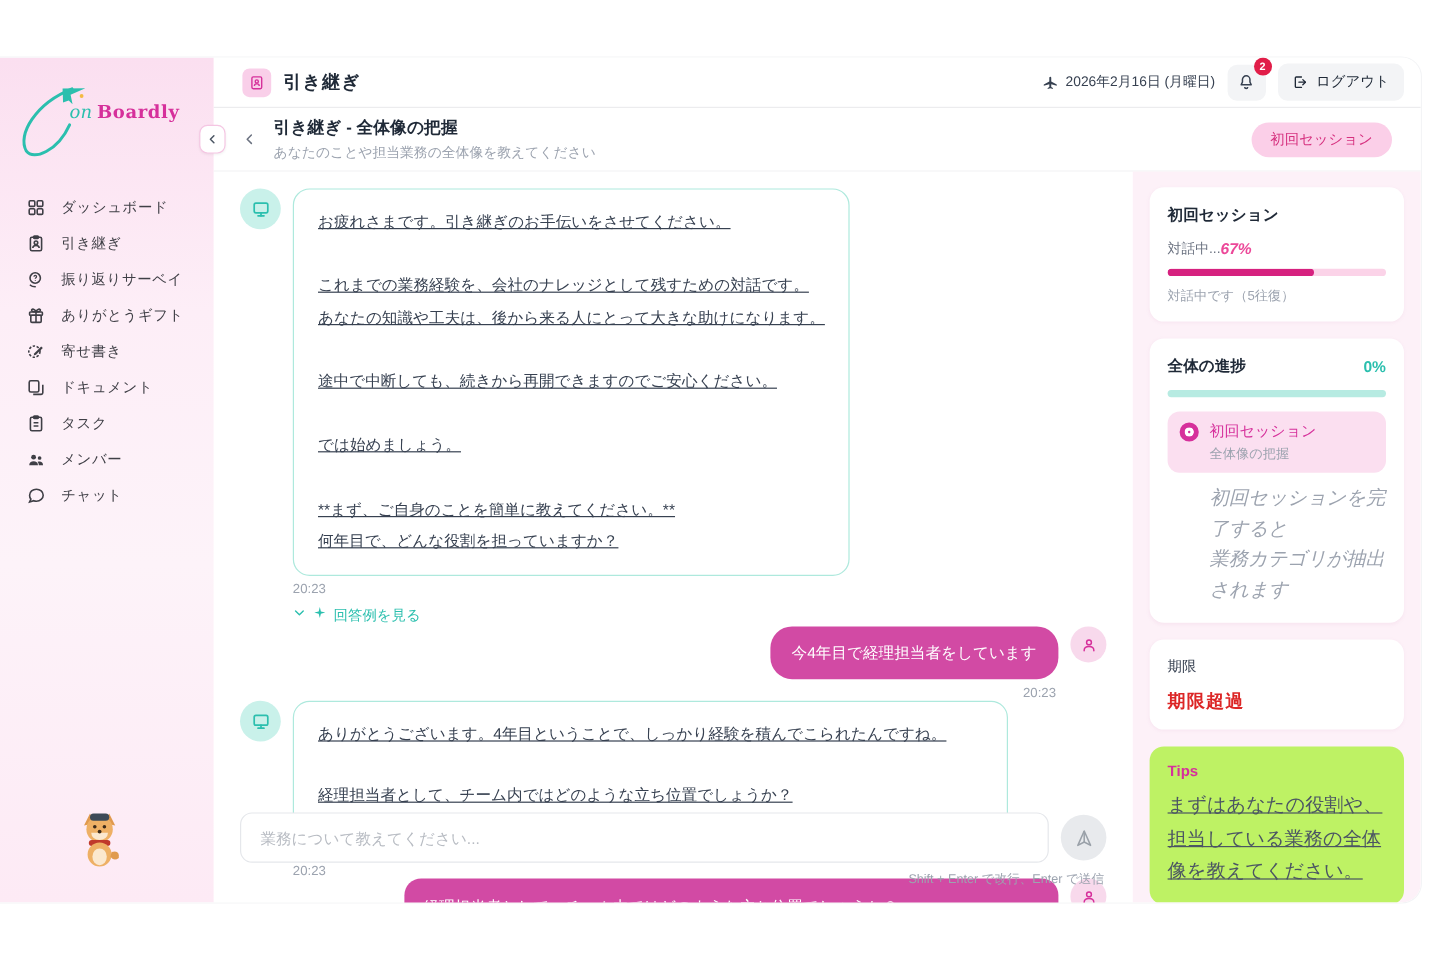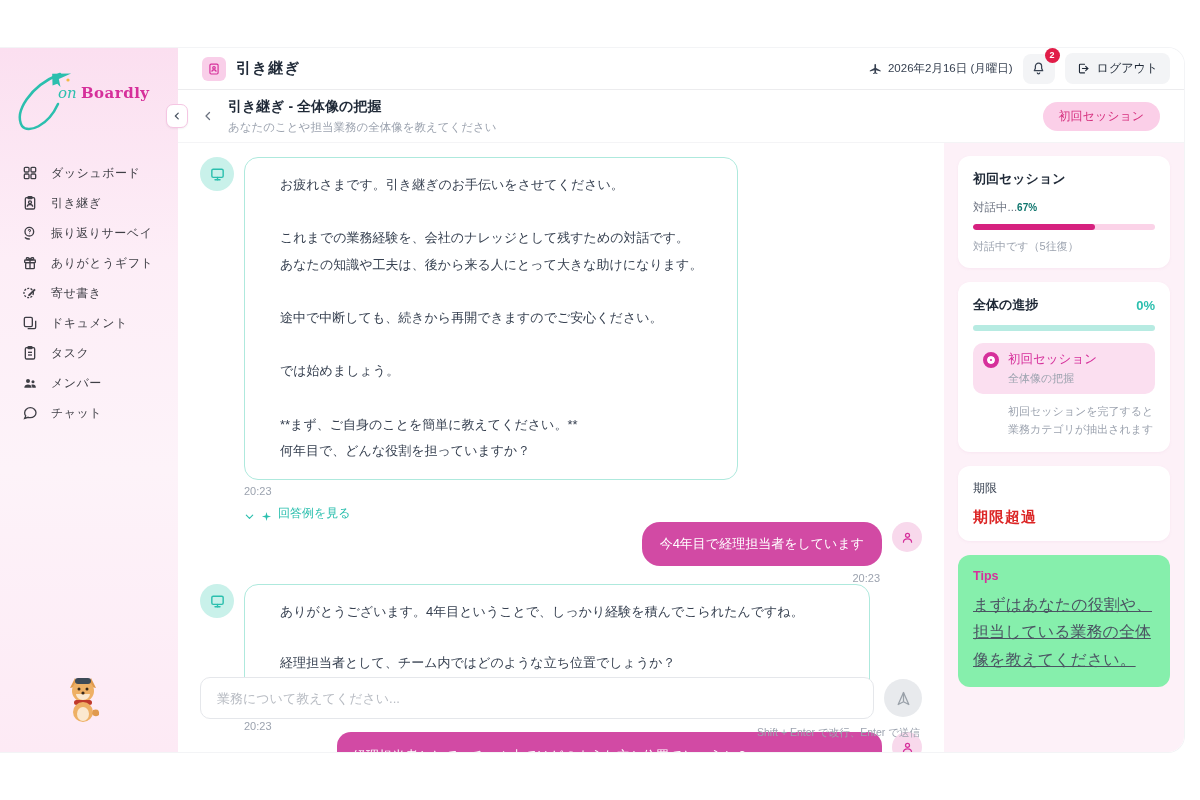--- a/index.html
+++ b/index.html
@@ -41,58 +41,58 @@
   .subbar-sub { font-size:11.5px; color:#9ca3af; margin-top:4px; }
   .session-badge { margin-left:auto; margin-right:6px; background:#fbcfe8; color:#d6317f; font-size:12px; padding:6px 16px; border-radius:999px; }
 
   .content { flex:1; display:flex; border-top:1px solid #f4f4f6; min-height:0; }
 
   
   .chat { flex:1; display:flex; flex-direction:column; padding:14px 22px 12px 22px; min-width:0; }
   .messages { flex:1; display:flex; flex-direction:column; min-height:0; }
   .bot-row { display:flex; gap:10px; align-items:flex-start; }
   .bot-avatar { width:34px; height:34px; border-radius:50%; background:#c9f1ea; display:flex; align-items:center; justify-content:center; flex:0 0 auto; }
-  .bot-bubble { background:#ffffff; border:1.5px solid #aee9dd; border-radius:14px; padding:14px 35px; font-size:13px; color:#374151; line-height:2.05; max-width:640px; white-space:pre-line; }
+  .bot-bubble { background:#ffffff; border:1.5px solid #aee9dd; border-radius:14px; padding:14px 20px; font-size:13px; color:#374151; line-height:2.05; max-width:640px; white-space:pre-line;text-decoration:underline; }
   .msg-meta { margin-left:44px; margin-top:5px; font-size:11px; color:#9ca3af; }
-  .example-link { margin-left:44px; margin-top:8px; display:flex; align-items:flex-end; gap:6px; color:#2bbfae; font-size:12px; cursor:pointer; }
+  .example-link { margin-left:44px; margin-top:8px; display:flex; align-items:flex-start; gap:6px; color:#2bbfae; font-size:12px; cursor:pointer; }
   .user-row { display:flex; justify-content:flex-end; gap:10px; align-items:flex-start; }
   .user-bubble { background:#d24aa4; color:#ffffff; font-size:13px; padding:10px 18px; border-radius:18px; max-width:545px; line-height:1.85; white-space:pre-line; }
   .user-bubble.multi { border-radius:14px; padding:12px 16px; }
   .user-avatar { width:30px; height:30px; border-radius:50%; background:#f8d9ec; display:flex; align-items:center; justify-content:center; flex:0 0 auto; }
   .msg-meta-right { text-align:right; margin-right:42px; margin-top:6px; font-size:11px; color:#9ca3af; }
   .spacer-sm { height:10px; } .spacer-md { height:16px; }
 
   .input-zone { margin-top:auto; padding-top:10px; }
   .input-row { display:flex; align-items:center; gap:10px; }
   .chat-input { flex:1; height:42px; border:1px solid #e5e7eb; border-radius:10px; padding:0 16px; font-size:13px; color:#374151; outline:none; background:#fff; font-family:inherit; }
   .chat-input::placeholder { color:#b8bcc3; }
   .send-btn { width:38px; height:38px; border-radius:50%; background:#e8eaed; display:flex; align-items:center; justify-content:center; cursor:pointer; flex:0 0 auto; }
   .input-hint { text-align:right; font-size:10.5px; color:#9ca3af; margin-top:7px; padding-right:2px; }
 
   
   .rightpanel { width:240px; flex:0 0 240px; background:#fdf1f8; padding:13px 14px; display:flex; flex-direction:column; gap:14px; overflow:hidden; }
   .card { background:#ffffff; border-radius:12px; padding:14px 15px; box-shadow:0 1px 3px rgba(190,120,170,0.08); }
   .card-title { font-size:13px; font-weight:bold; color:#1f2937; }
   .prog-row { display:flex; align-items:center; margin-top:12px; }
   .prog-label { font-size:11.5px; color:#6b7280; }
-  .prog-pct-pink { font-size:10px; font-weight:bold; color:#0f766e; }
+  .prog-pct-pink { font-size:13px; font-weight:bold; color:#ec4899;font-style:italic; }
   .prog-pct-teal { font-size:13px; font-weight:bold; color:#2bbfae; }
   .bar { height:6px; border-radius:3px; background:#fbd3e8; margin-top:9px; overflow:hidden; }
   .bar-fill { height:100%; border-radius:3px; background:#d6217f; }
   .bar-teal { height:6px; border-radius:3px; background:#b7ebe2; margin-top:11px; }
   .card-note { font-size:11px; color:#9ca3af; margin-top:9px; }
   .head-row { display:flex; align-items:center; justify-content:space-between; }
   .step-row { margin-top:12px; background:#fbdff0; border-radius:10px; padding:8px 10px; display:flex; gap:9px; align-items:flex-start; }
   .radio-dot { width:16px; height:16px; border-radius:50%; background:#d6309b; border:4.5px solid #d6309b; box-shadow:inset 0 0 0 3px #ffffff; flex:0 0 auto; margin-top:1px; }
   .step-title { font-size:12.5px; color:#d6309b; }
   .step-sub { font-size:11px; color:#9ca3af; margin-top:3px; }
-  .step-note { margin:9px 0 0 35px; font-size:11px; color:#9ca3af; line-height:1.6; white-space:pre-line; }
+  .step-note { margin:9px 0 0 35px; font-size:16px; color:#9ca3af; line-height:1.6; white-space:pre-line;font-style:italic; }
   .deadline-label { font-size:12px; color:#374151; }
   .deadline-status { font-size:15px; font-weight:bold; color:#dc2626; margin-top:11px; letter-spacing:1px; }
-  .tips-card { background:#86efac; border-radius:12px; padding:14px 15px; }
+  .tips-card { background:#bef264; border-radius:12px; padding:14px 15px; }
   .tips-title { font-size:12.5px; font-weight:bold; color:#d6309b; }
   .tips-text { font-size:16px; color:#4b5563; line-height:1.7; margin-top:8px;text-decoration:underline; }
 </style>
 </head>
 <body>
 
 <div class="app">
 
   <aside class="sidebar">
     <div class="logo">

